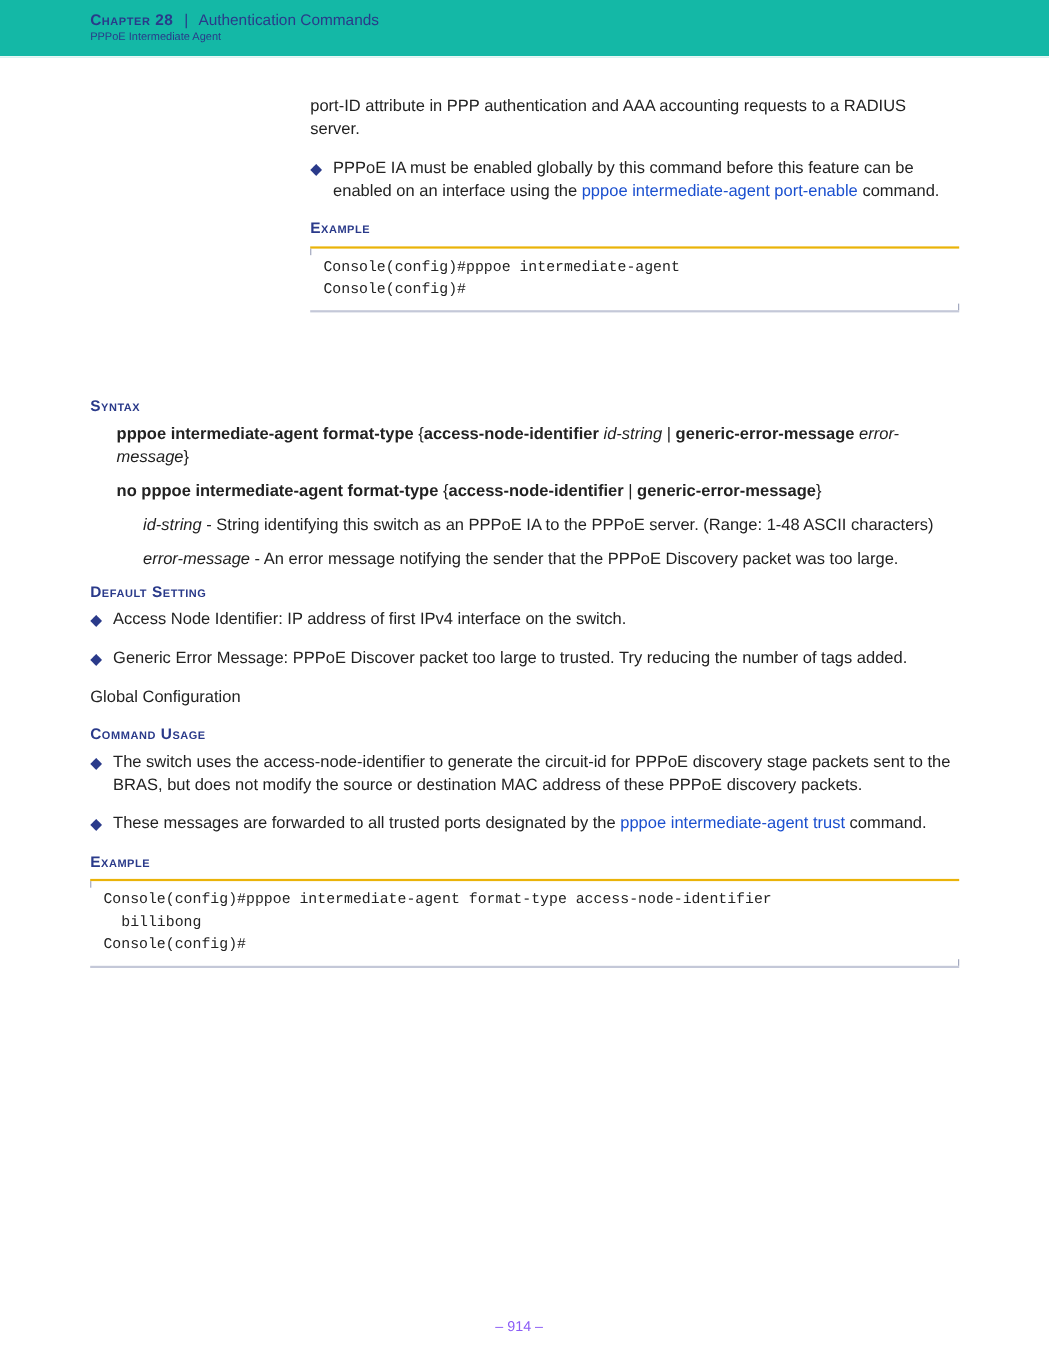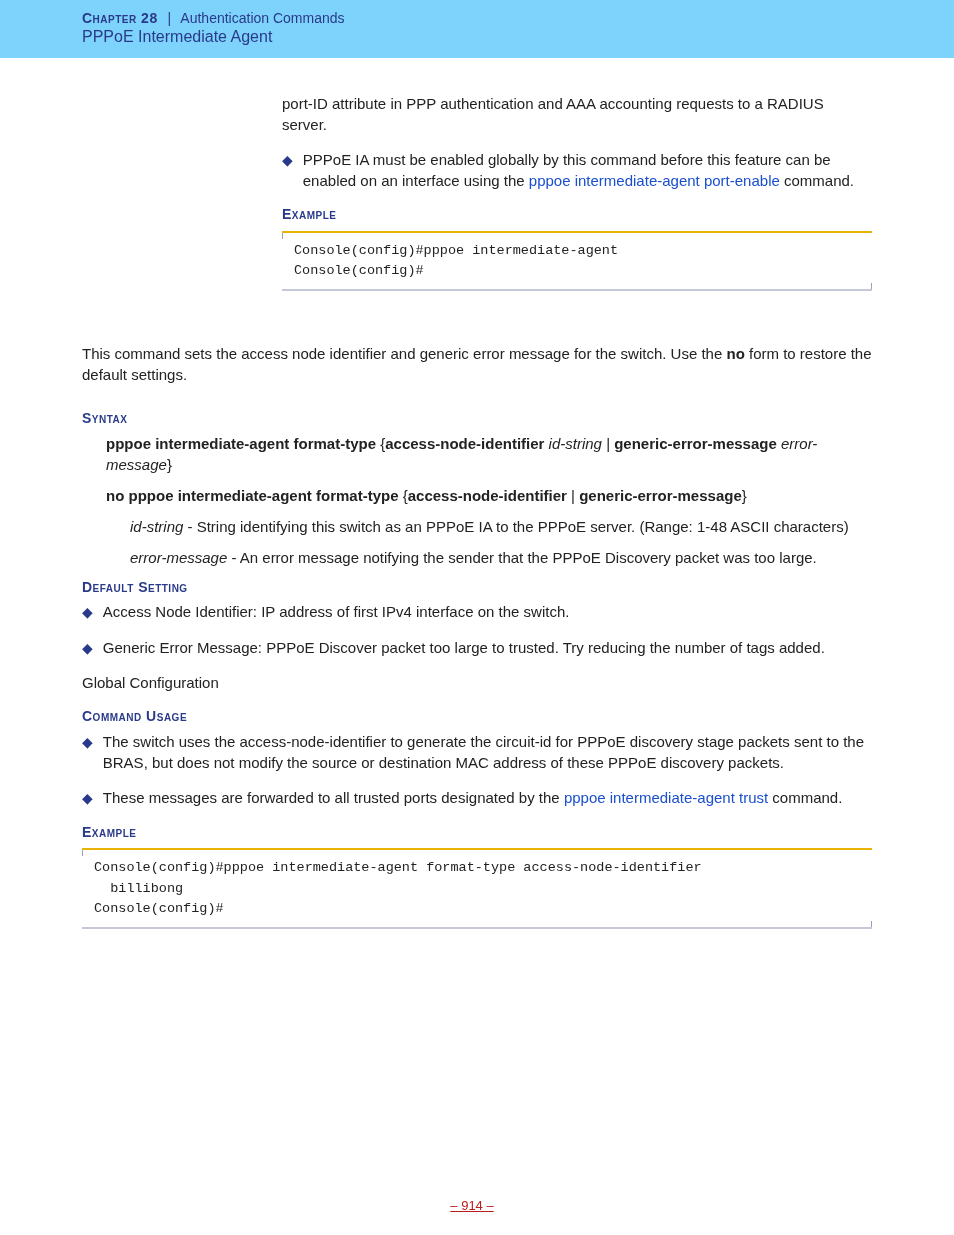--- a/index.html
+++ b/index.html
@@ -10,21 +10,21 @@
     color: #222;
     background: #fff;
   }
   .page {
     width: 954px;
     min-height: 1235px;
     position: relative;
     box-sizing: border-box;
   }
   .header-band {
-    background: #7dd3fc;
+    background: #14b8a6;
     padding: 10px 0 12px 82px;
     border-bottom: 1px solid #fff;
   }
   .header-line1 {
     font-size: 14px;
   }
   .chapter-label {
     color: #2a3a8a;
     font-weight: bold;
     font-variant: small-caps;
@@ -32,21 +32,21 @@
   }
   .header-sep {
     color: #2a3a8a;
     padding: 0 6px;
   }
   .header-title {
     color: #2a3a8a;
   }
   .header-sub {
     color: #2a3a8a;
-    font-size: 16px;
+    font-size: 10px;
     margin-top: 2px;
   }
   .content {
     padding: 34px 82px 0 82px;
   }
   .row {
     display: flex;
     align-items: flex-start;
   }
   .gutter {
@@ -128,23 +128,22 @@
     margin-bottom: 10px;
   }
   b { font-weight: bold; }
   i { font-style: italic; }
   .footer {
     position: absolute;
     bottom: 22px;
     left: 0;
     right: 10px;
     text-align: center;
-    color: #b91c1c;
+    color: #8b5cf6;
     font-size: 13px;
-    text-decoration: underline;
   }
   .spacer-lg { height: 34px; }
 </style>
 </head>
 <body>
 
 <div class="page">
 
   <div class="header-band">
     <div class="header-line1">
@@ -172,23 +171,20 @@
         <div class="section-head">Example</div>
         <div class="code-block">Console(config)#pppoe intermediate-agent
 Console(config)#</div>
       </div>
     </div>
 
     <div class="spacer-lg"></div>
 
     <div class="row">
       <div class="main">
-        <div class="para">
-          <span>This command sets the access node identifier and generic error message for the switch. Use the </span><b>no</b><span> form to restore the default settings.</span>
-        </div>
 
         <div class="section-head" style="margin-top:24px">Syntax</div>
         <div class="syntax-block">
           <div class="syn-para">
             <b>pppoe intermediate-agent format-type</b><span> {</span><b>access-node-identifier</b><span> </span><i>id-string</i><span> | </span><b>generic-error-message</b><span> </span><i>error-message</i><span>}</span>
           </div>
           <div class="syn-para">
             <b>no pppoe intermediate-agent format-type</b><span> {</span><b>access-node-identifier</b><span> | </span><b>generic-error-message</b><span>}</span>
           </div>
           <div class="syn-def">

